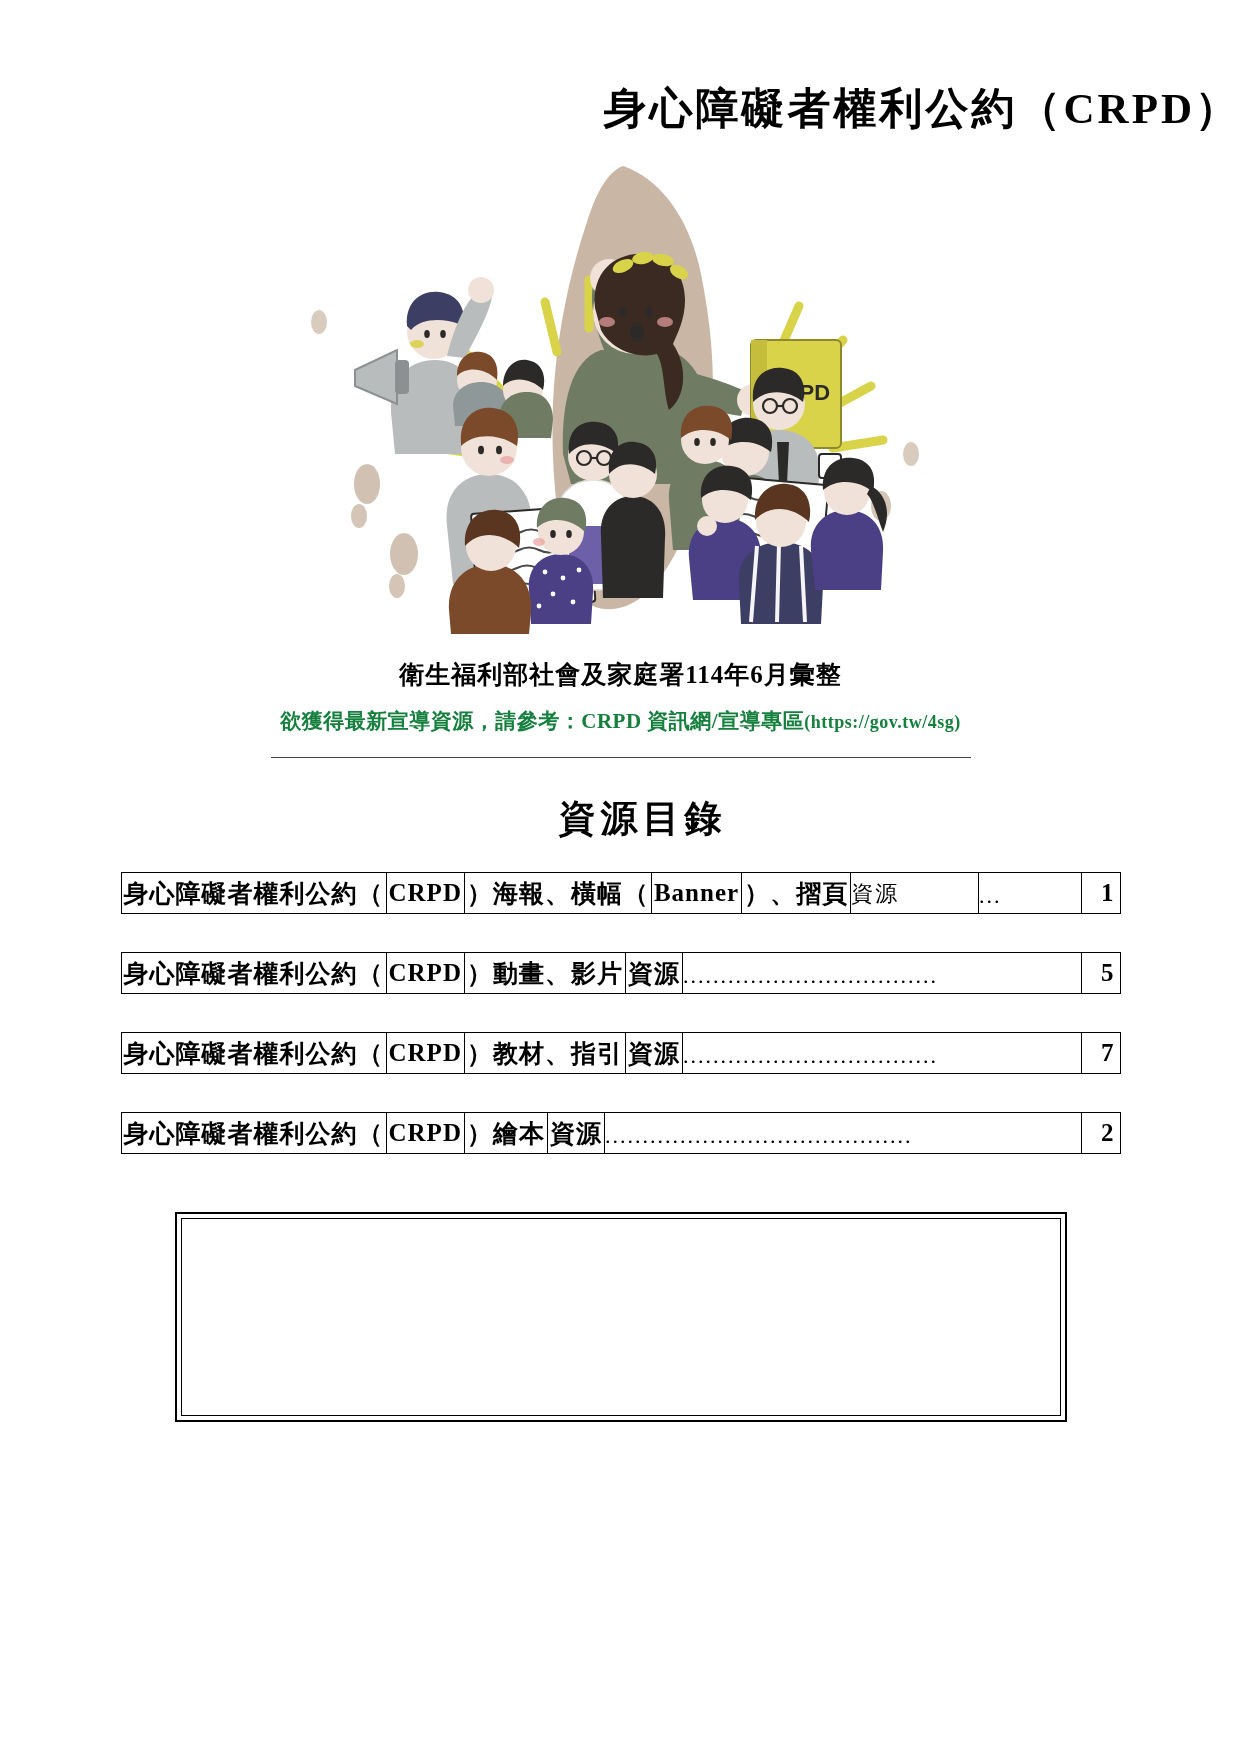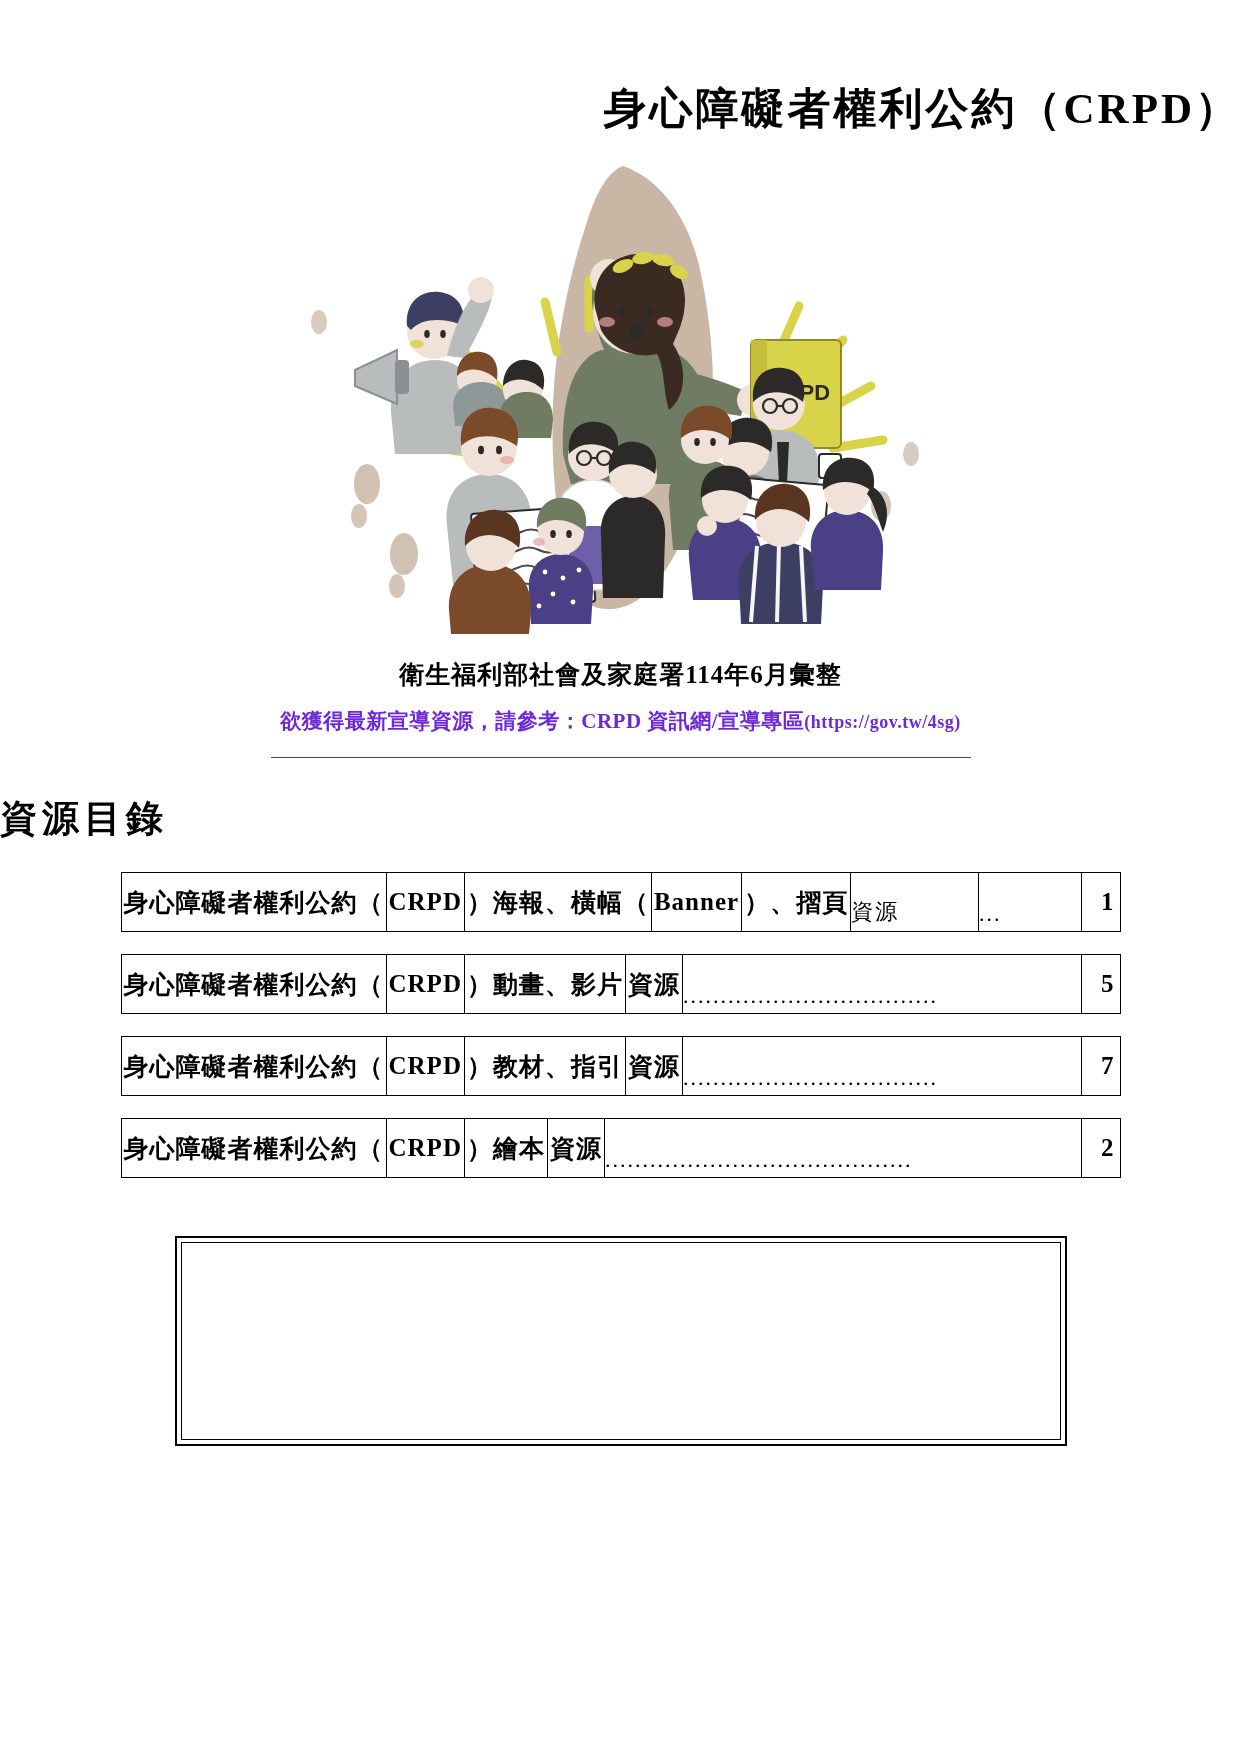--- a/index.html
+++ b/index.html
@@ -51,51 +51,53 @@
     text-align: center;
     font-size: 25px;
     font-weight: bold;
     margin-top: 24px;
     letter-spacing: 1px;
   }
   .red-note {
     text-align: center;
     font-size: 21px;
     font-weight: bold;
-    color: #6d28d9;
+    color: #15803d;
     margin-top: 16px;
     letter-spacing: 0.5px;
   }
   .red-note .url {
     font-size: 18px;
   }
   .hr-rule {
     width: 700px;
     margin: 22px auto 0 auto;
     border: 0;
     border-top: 1.5px solid #444;
   }
 
   
   .toc-heading {
+    text-align: center;
     font-size: 37px;
     font-weight: bold;
     letter-spacing: 5px;
     margin-top: 36px;
+    margin-left: 44px;
   }
   .toc-list {
     width: 1000px;
     margin: 28px auto 0 auto;
   }
   .toc-row {
     display: flex;
     align-items: stretch;
     border: 1px solid #000;
-    margin-bottom: 22px;
-    height: 60px;
+    margin-bottom: 38px;
+    height: 42px;
     box-sizing: border-box;
     background: #fff;
   }
   .toc-seg {
     display: flex;
     align-items: center;
     padding: 0 2px;
     font-size: 25px;
     font-weight: bold;
     letter-spacing: 1px;

